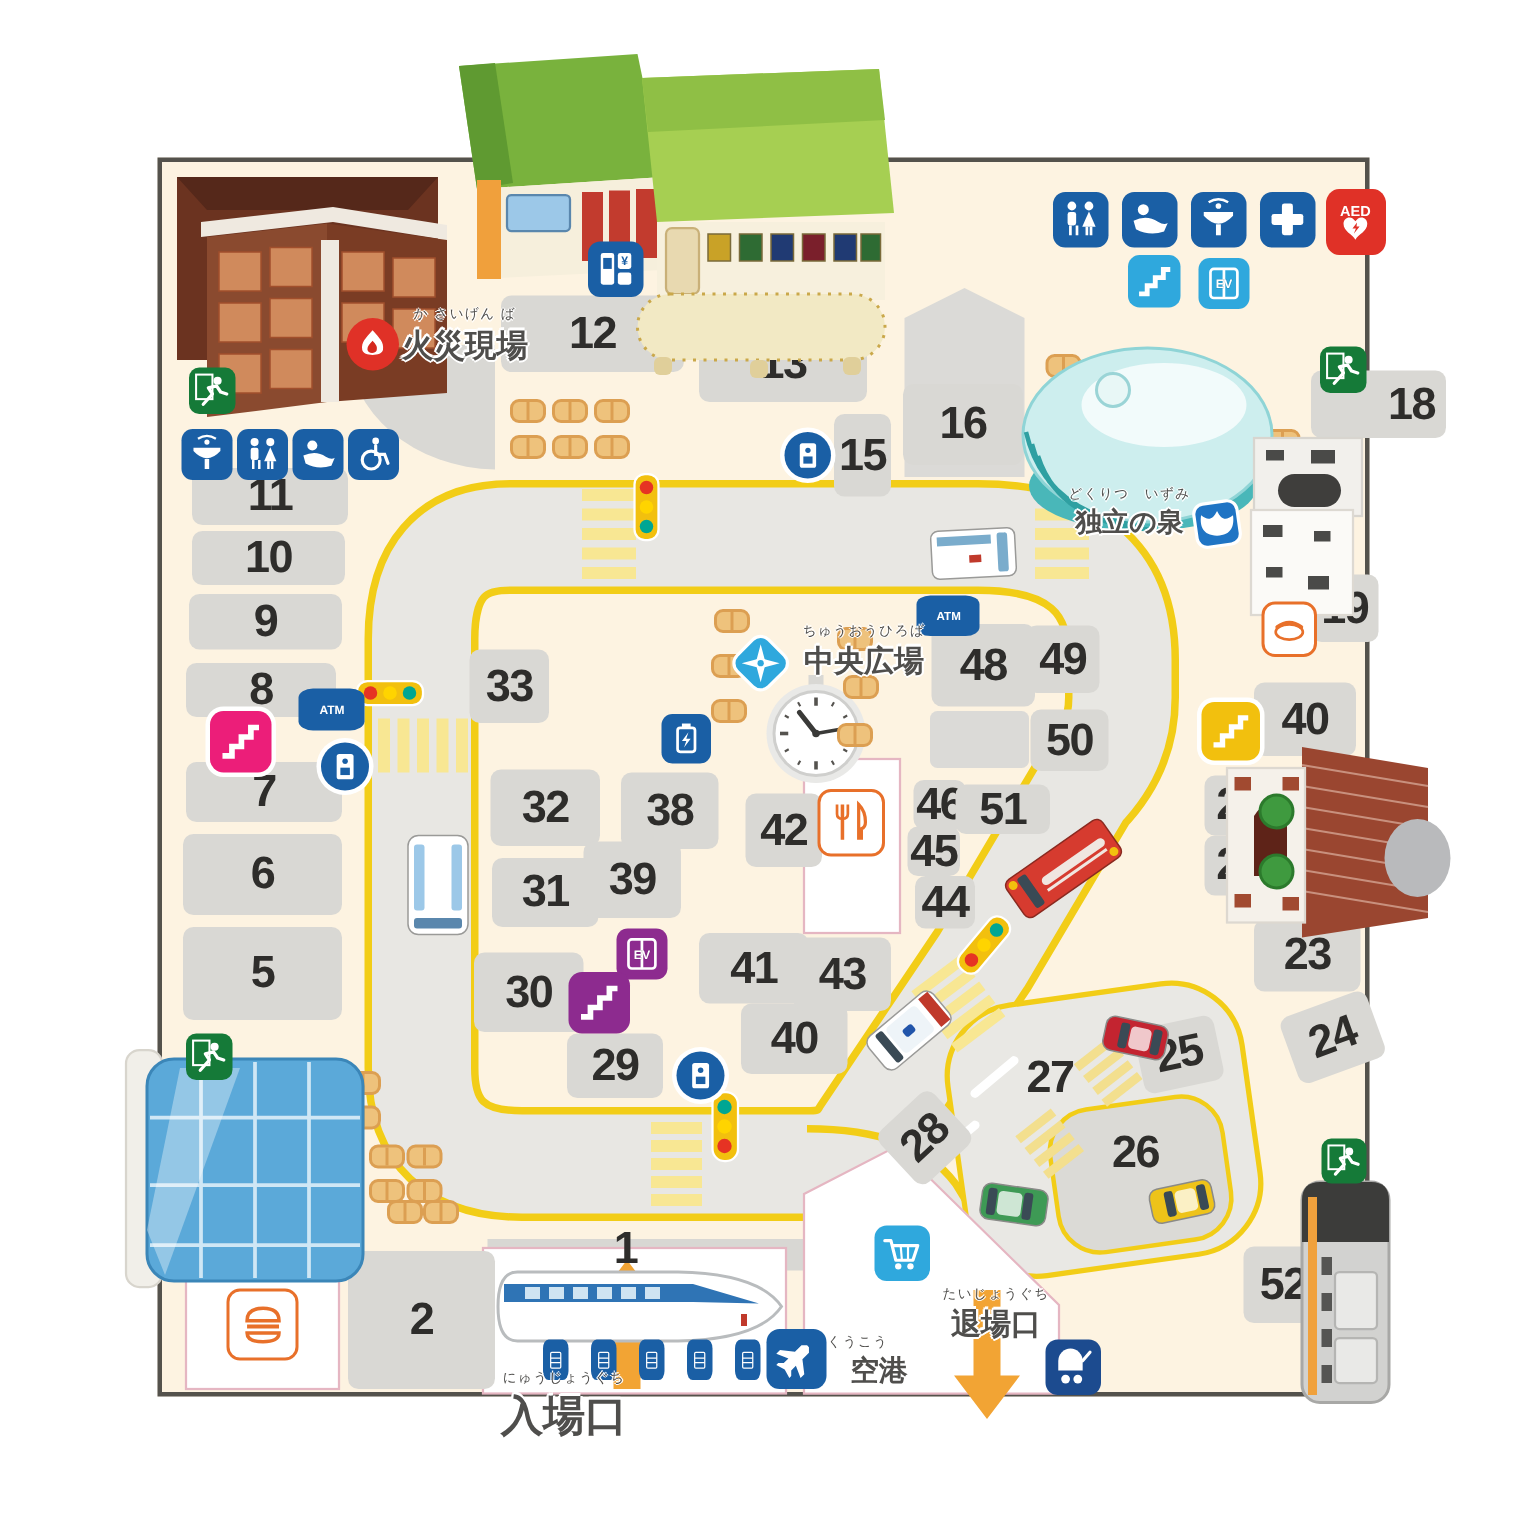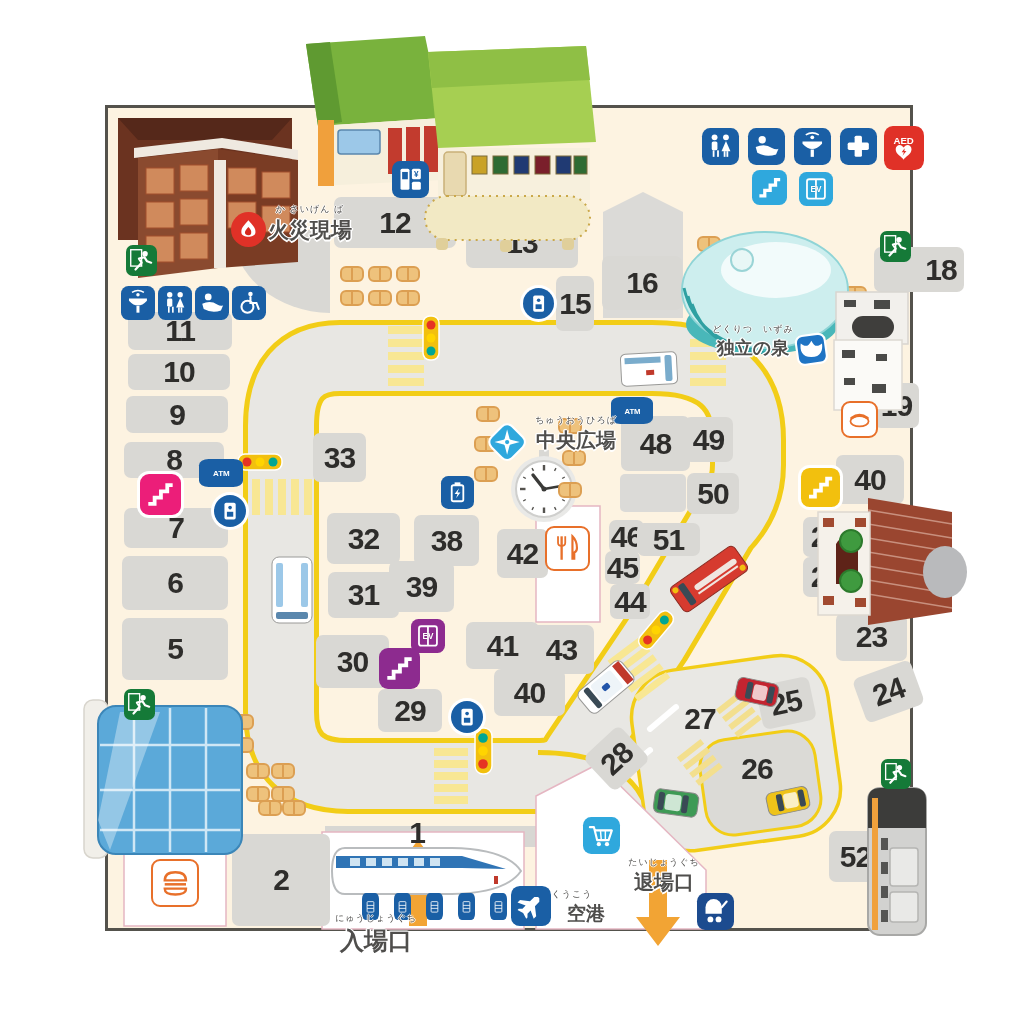--- a/index.html
+++ b/index.html
@@ -804,21 +804,21 @@
     <div class="jlabel" style="left:753px;top:323px;">
       <span class="furi">どくりつ　いずみ</span>
       <span class="main" style="font-size:18px;">独立の泉</span>
     </div>
     <div class="jlabel" style="left:576px;top:414px;">
       <span class="furi">ちゅうおうひろば</span>
       <span class="main" style="font-size:20px;">中央広場</span>
     </div>
     <div class="jlabel" style="left:376px;top:912px;">
       <span class="furi">にゅうじょうぐち</span>
-      <span class="main" style="font-size:24px;">入場口</span>
+      <span class="main" style="font-size:28px;">入場口</span>
     </div>
     <div class="jlabel" style="left:664px;top:856px;">
       <span class="furi">たいじょうぐち</span>
       <span class="main" style="font-size:20px;">退場口</span>
     </div>
     <div class="jlabel" style="left:572px;top:888px;">
       <span class="furi">くうこう</span>
       <span class="main" style="font-size:19px;padding-left:28px;">空港</span>
     </div>
   </div>

